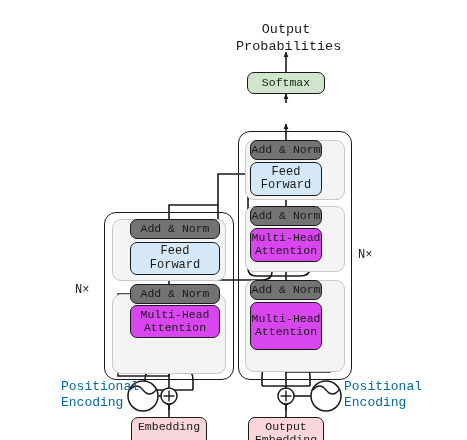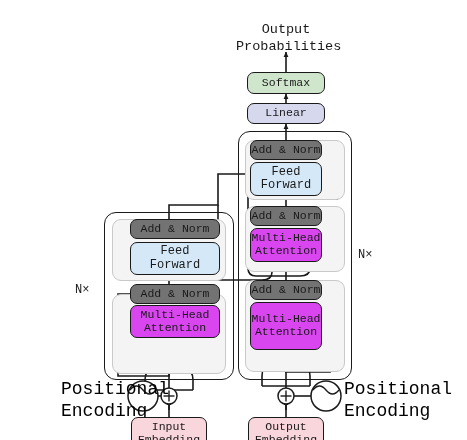--- a/index.html
+++ b/index.html
@@ -13,21 +13,21 @@
   .addnorm{background:#737373;font-size:11.5px;}
   .ff{background:#d4e8f7;font-size:12px;}
   .attn{background:#d946ef;font-size:11.5px;}
   .softmax{background:#cfe6cd;font-size:11.5px;}
   .linear{background:#d6d8ee;font-size:11.5px;}
   .embed{background:#f9d5dc;font-size:11.5px;}
   .container{position:absolute;box-sizing:border-box;border:1.7px solid #1a1a1a;
              border-radius:12px;background:transparent;}
   .subbox{position:absolute;box-sizing:border-box;border:1.1px solid #c9c9c9;
           border-radius:9px;background:#f4f4f4;}
-  .lbl{position:absolute;font-size:18px;line-height:1.2;color:#000000;}
+  .lbl{position:absolute;font-size:13px;line-height:1.2;color:#0369a1;}
   .nx{position:absolute;font-size:12px;color:#1a1a1a;}
   .toplbl{position:absolute;font-size:13.5px;line-height:1.25;text-align:center;}
 </style>
 </head>
 <body>
 
 <div id="page">
 
   <svg id="svg-layer" viewBox="0 0 467 440" xmlns="http://www.w3.org/2000/svg">
     <defs>
@@ -109,23 +109,20 @@
   </svg>
 
   <div class="toplbl" style="left:236px;top:22px;width:100px;">
     <span>Output</span>
     <span>Probabilities</span>
   </div>
 
   <div class="blk softmax" style="left:247px;top:72px;width:78px;height:22px;">
     <span>Softmax</span>
   </div>
-  <div class="blk linear" style="left:247px;top:103px;width:78px;height:21px;">
-    <span>Linear</span>
-  </div>
 
   <div class="container" style="left:104px;top:212px;width:130px;height:168px;"></div>
   <div class="subbox" style="left:112px;top:219px;width:114px;height:62px;"></div>
   <div class="subbox" style="left:112px;top:294px;width:114px;height:80px;"></div>
 
   <div class="blk addnorm" style="left:130px;top:219px;width:90px;height:20px;">
     <span>Add &amp; Norm</span>
   </div>
   <div class="blk ff" style="left:130px;top:242px;width:90px;height:33px;">
     <span>
@@ -183,21 +180,20 @@
   <div class="lbl" style="left:61px;top:379px;width:72px;text-align:left;">
     <div>Positional</div>
     <div>Encoding</div>
   </div>
   <div class="lbl" style="left:344px;top:379px;width:80px;text-align:left;">
     <div>Positional</div>
     <div>Encoding</div>
   </div>
 
   <div class="blk embed" style="left:131px;top:417px;width:76px;height:42px;flex-direction:column;padding-top:3px;justify-content:flex-start;">
-    <span>Input</span>
     <span>Embedding</span>
   </div>
   <div class="blk embed" style="left:248px;top:417px;width:76px;height:42px;flex-direction:column;padding-top:3px;justify-content:flex-start;">
     <span>Output</span>
     <span>Embedding</span>
   </div>
 
 </div>
 
 </body></html>

